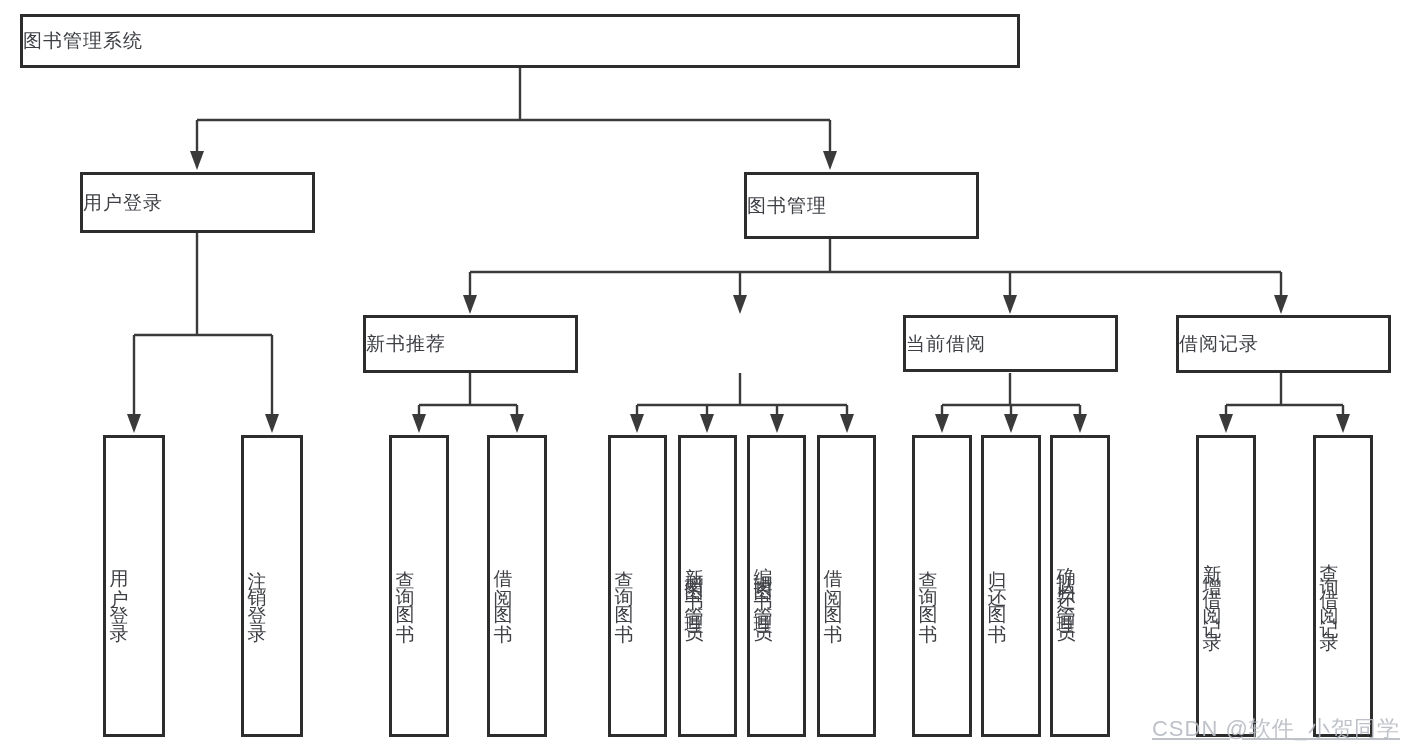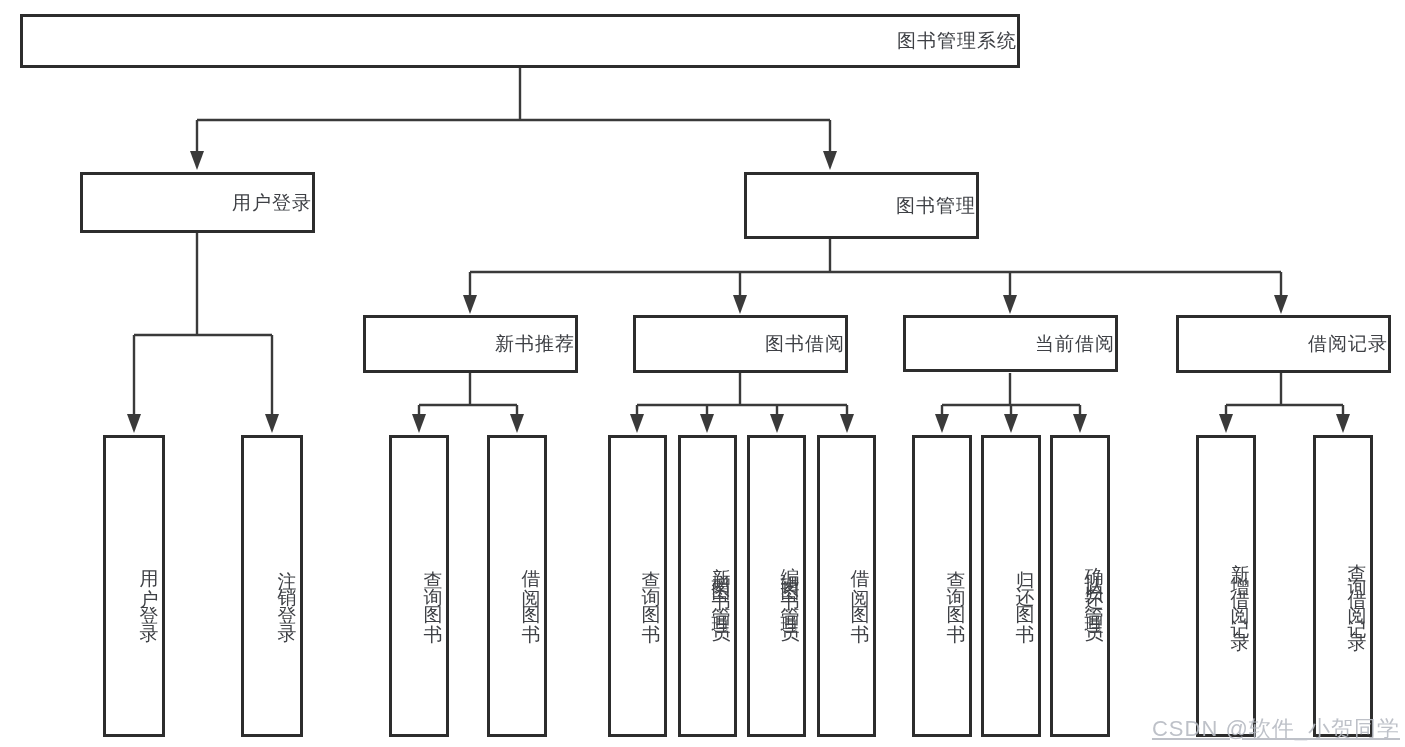--- a/index.html
+++ b/index.html
@@ -25,21 +25,21 @@
   }
   .wire { stroke: var(--line); stroke-width: 2.4; fill: none; }
   .arrow { fill: var(--line); stroke: none; }
   .box {
     position: absolute;
     background: #ffffff;
     border: 3px solid var(--border);
     box-sizing: border-box;
     display: flex;
     align-items: center;
-    justify-content: flex-end;
+    justify-content: flex-start;
     color: var(--text);
   }
   .box .label {
     font-size: 19px;
     letter-spacing: 1px;
     white-space: nowrap;
   }
   .leaf .label {
     writing-mode: vertical-rl;
     text-orientation: mixed;
@@ -110,23 +110,20 @@
   <div class="box" style="left:80px;top:172px;width:235px;height:61px">
     <span class="label">用户登录</span>
   </div>
   <div class="box" style="left:744px;top:172px;width:235px;height:67px">
     <span class="label">图书管理</span>
   </div>
 
   <div class="box" style="left:363px;top:315px;width:215px;height:58px">
     <span class="label">新书推荐</span>
   </div>
-  <div class="box" style="left:633px;top:315px;width:215px;height:58px">
-    <span class="label">图书借阅</span>
-  </div>
   <div class="box" style="left:903px;top:315px;width:215px;height:57px">
     <span class="label">当前借阅</span>
   </div>
   <div class="box" style="left:1176px;top:315px;width:215px;height:58px">
     <span class="label">借阅记录</span>
   </div>
 
   <div class="box leaf" style="left:103px;top:435px;width:62px;height:302px">
     <span class="label ls-xl">用户登录</span>
   </div>

